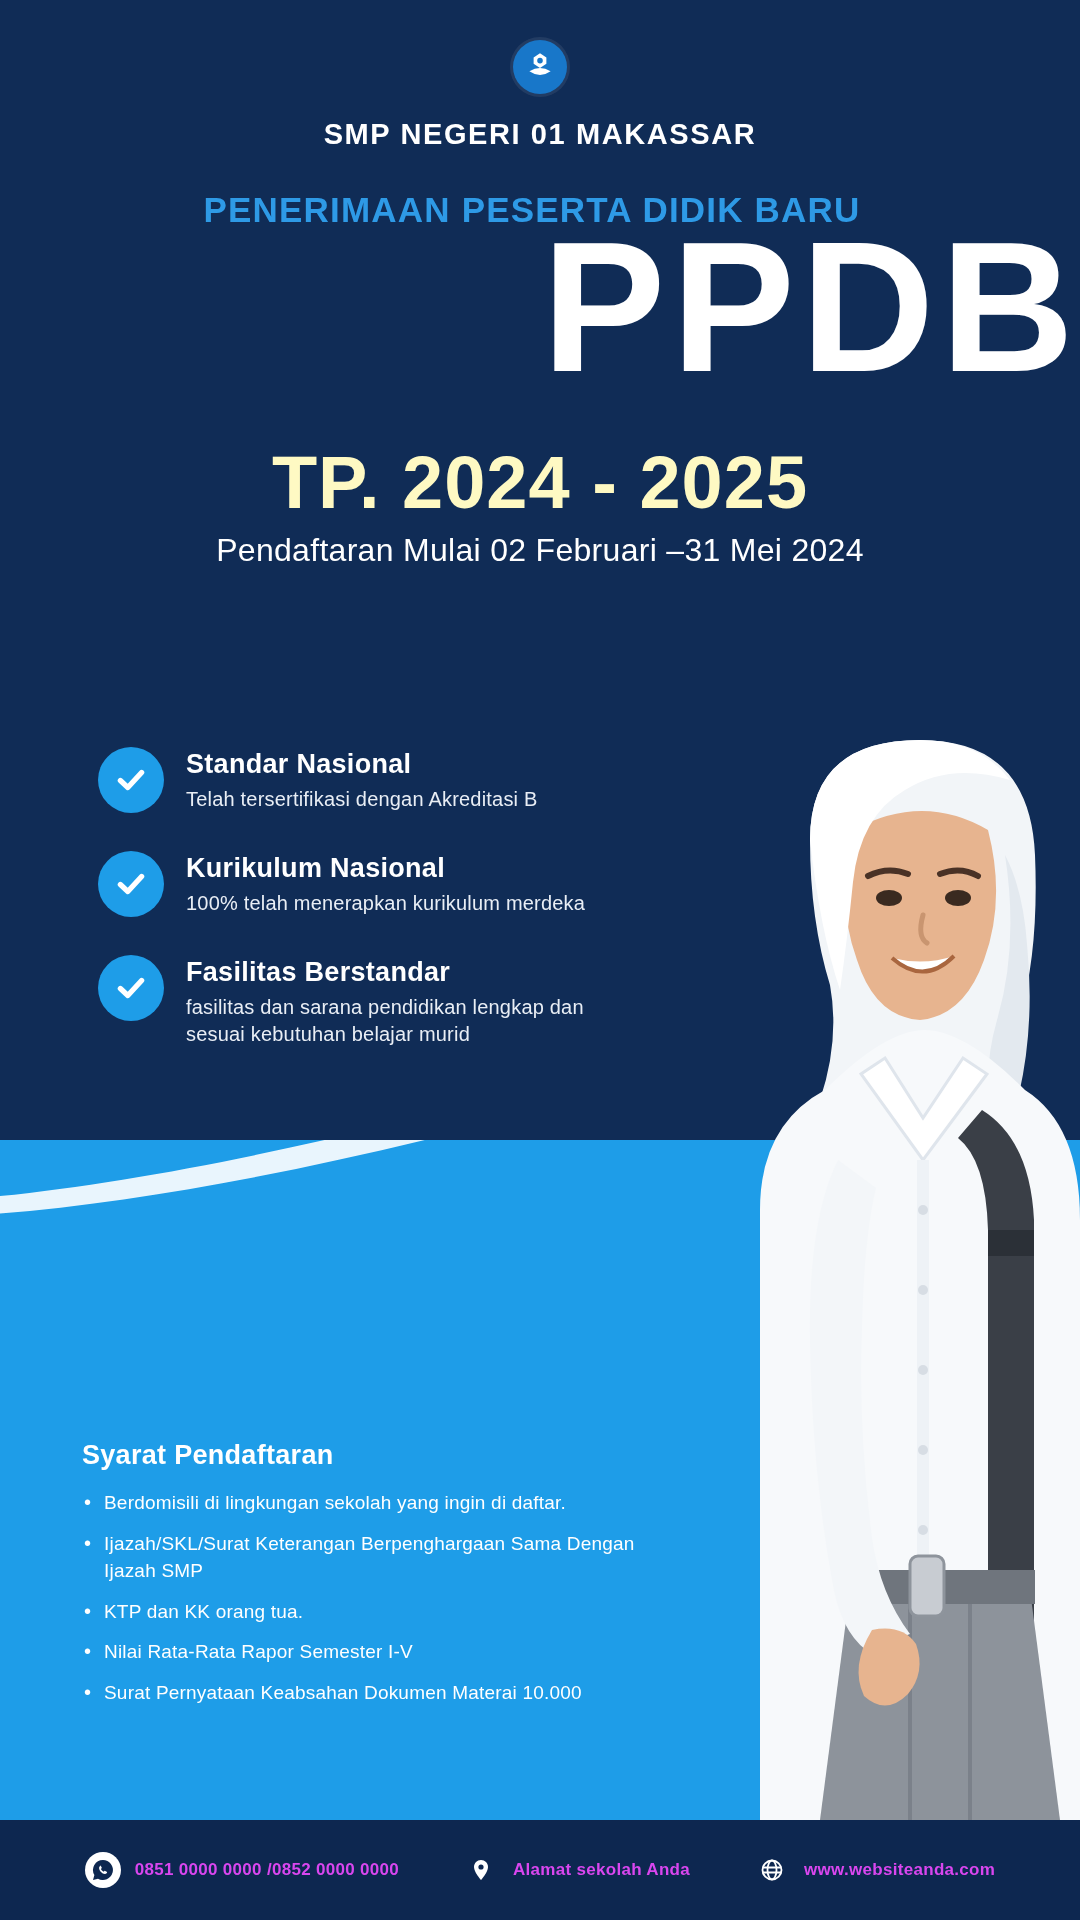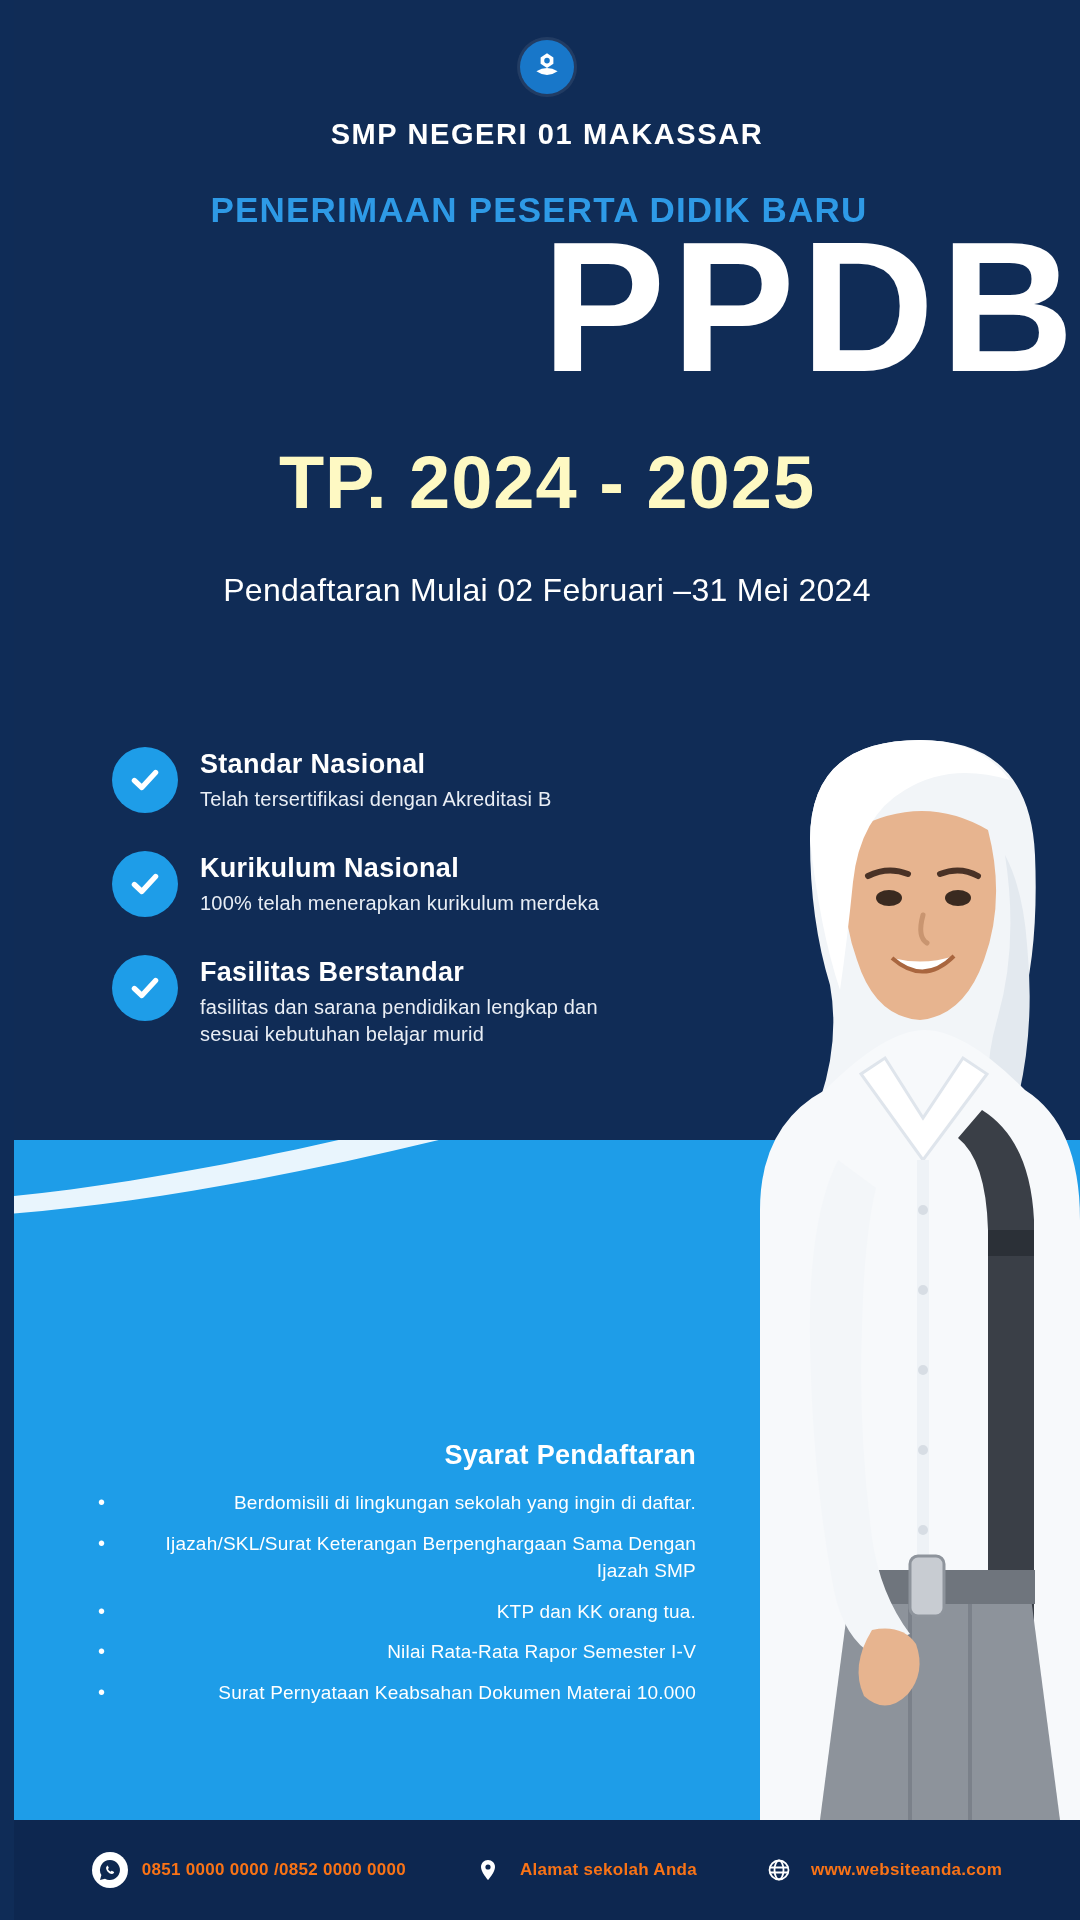--- a/index.html
+++ b/index.html
@@ -9,21 +9,20 @@
     background:#0f2c57;
     position:relative;
     overflow:hidden;
   }
 
   .poster {
     position:absolute;
     inset:0;
     background:#102c56;
     overflow:hidden;
-    margin-left:14px;
   }
 
   
   .wave-area {
     position:absolute;
     left:0; right:0;
     top:1140px;
     bottom:100px;
     background:#1e9de8;
     overflow:hidden;
@@ -86,21 +85,21 @@
     top:440px; left:0; right:0;
     text-align:center;
     color:#fef9c3;
     font-size:74px;
     font-weight:bold;
     letter-spacing:1px;
   }
 
   .reg-date {
     position:absolute;
-    top:572px; left:0; right:0;
+    top:532px; left:0; right:0;
     text-align:center;
     color:#ffffff;
     font-size:32px;
     font-weight:500;
     letter-spacing:0.3px;
   }
 
   
   .features {
     position:absolute;
@@ -139,21 +138,20 @@
     max-width:420px;
   }
 
   
   .req {
     position:absolute;
     top:1440px;
     left:82px;
     width:600px;
     z-index:5;
-    text-align:right;
   }
   .req-title {
     color:#ffffff;
     font-size:27px;
     font-weight:bold;
     margin-bottom:18px;
     letter-spacing:0.3px;
   }
   .req ul { list-style:none; }
   .req li {
@@ -205,21 +203,21 @@
   .f-icon {
     width:36px; height:36px;
     border-radius:50%;
     background:#ffffff;
     display:flex; align-items:center; justify-content:center;
     flex:0 0 auto;
   }
   .f-icon.plain { background:transparent; }
   .f-icon svg { width:24px; height:24px; }
   .f-text {
-    color:#f97316;
+    color:#d946ef;
     font-size:17px;
     font-weight:bold;
     letter-spacing:0.3px;
     white-space:nowrap;
   }
 </style>
 </head>
 <body>
 
 <div class="poster">

